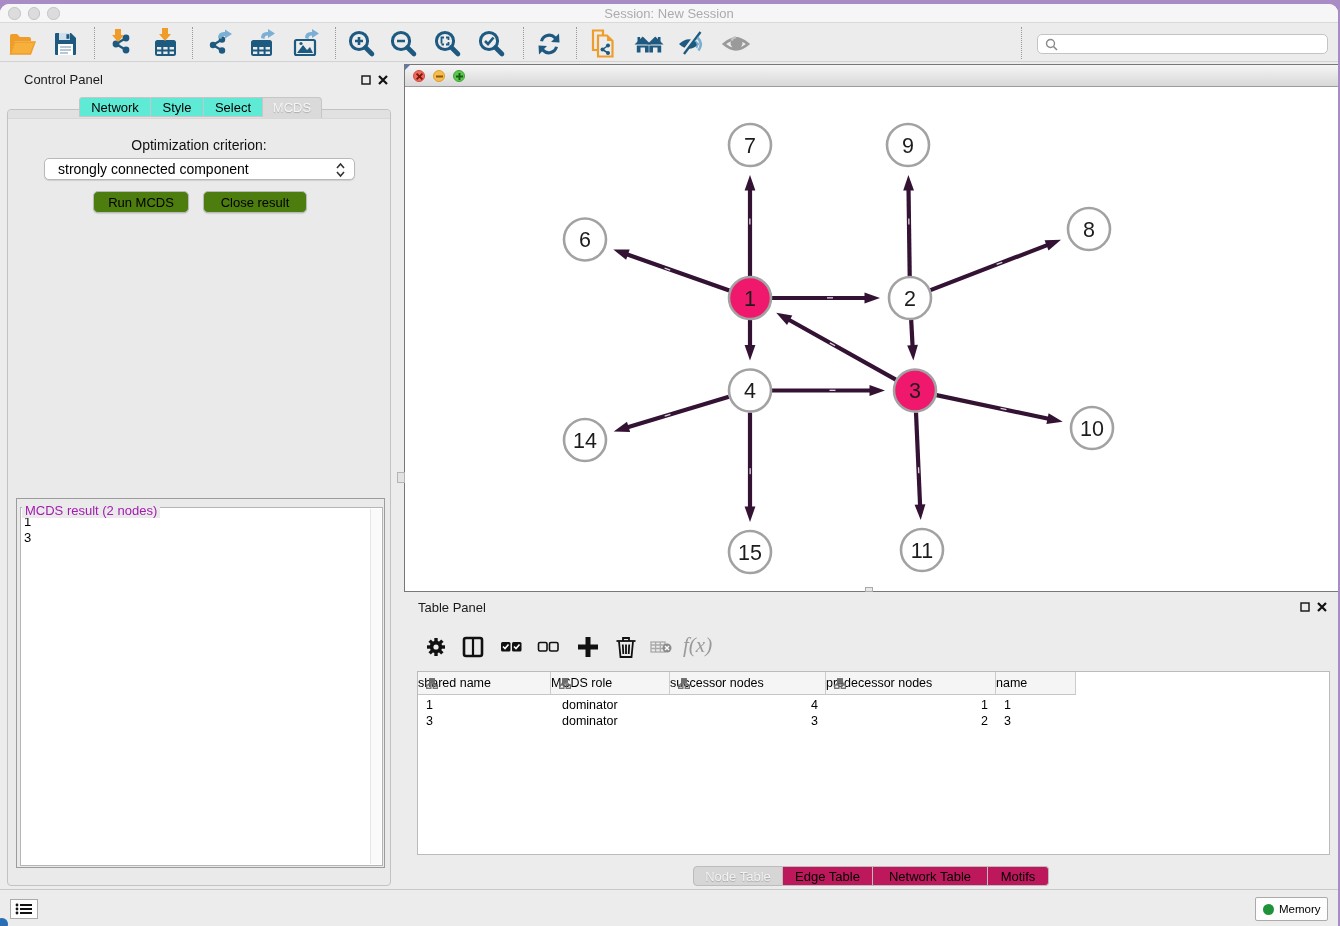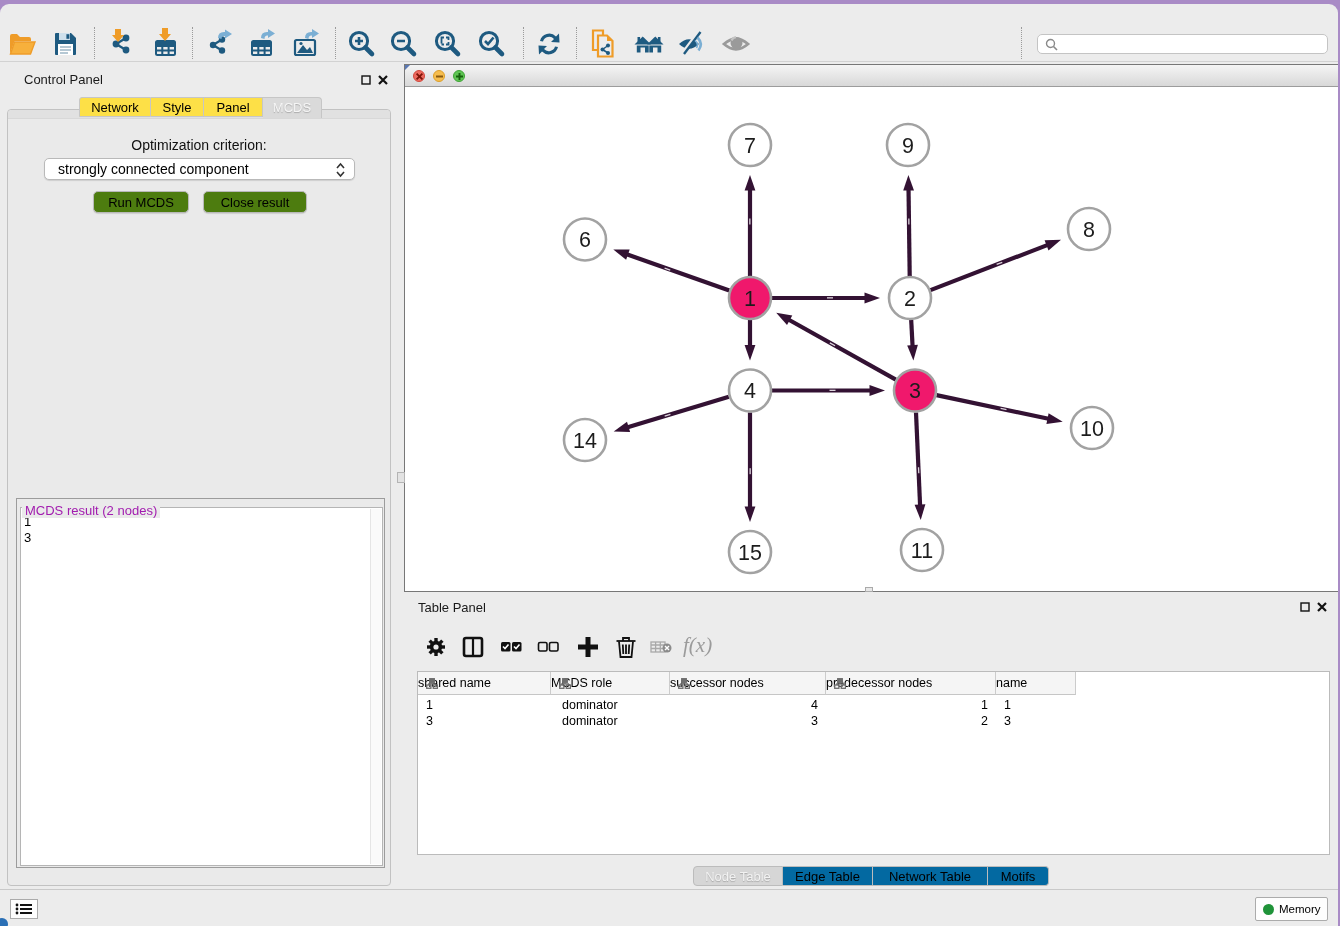--- a/index.html
+++ b/index.html
@@ -9,21 +9,21 @@
 #inner{position:absolute;left:0;top:-4px;width:1340px;height:926px}
 #titlebar{position:absolute;left:0;top:4px;width:1338px;height:19px;background:#f6f6f6;border-bottom:1px solid #d9d9d9}
 .tl{position:absolute;top:3px;width:12.5px;height:12.5px;border-radius:50%;background:#dcdcdc;border:1px solid #c3c3c3}
 #apptitle{position:absolute;top:2px;left:0;width:100%;text-align:center;font-size:13px;color:#ababab}
 #toolbar{position:absolute;left:0;top:24px;width:1338px;height:38px;background:#ececec;border-bottom:1px solid #d2d2d2}
 .sep{position:absolute;top:3px;height:32px;width:1px;border-left:1px dotted #9a9a9a}
 .ticon{position:absolute}
 #searchbox{position:absolute;left:1037px;top:10px;width:291px;height:20px;background:#fff;border:1px solid #c4c4c4;border-radius:5px}
 #cp-title{position:absolute;left:24px;top:72px;font-size:13px;color:#1a1a1a}
 .winbtn{position:absolute}
-.tab{position:absolute;top:97px;height:20px;background:#fde047;border:1px solid #c6c6c6;z-index:3;
+.tab{position:absolute;top:97px;height:20px;background:#5eead4;border:1px solid #c6c6c6;z-index:3;
  font-size:13px;text-align:center;line-height:19px;color:#000}
 #cp-panel{position:absolute;left:7px;top:109px;width:384px;height:777px;background:#eaeaea;
  border:1px solid #c2c2c2;border-radius:4px}
 #cp-panel::before{content:"";position:absolute;left:0;top:0;width:100%;height:8px;background:#e1e1e1;border-bottom:1px solid #d8d8d8;border-radius:4px 4px 0 0}
 #opt-label{position:absolute;left:0;top:137px;width:398px;text-align:center;font-size:14px;color:#111}
 #dropdown{position:absolute;left:44px;top:158px;width:311px;height:22px;background:#fff;border:1px solid #b9b9b9;border-radius:5px;
  font-size:14px;line-height:21px;padding-left:13px;color:#000;box-shadow:0 1px 1px rgba(0,0,0,.12)}
 .btn{position:absolute;top:191px;height:22px;background:#4d7c0f;border:1px solid #b9b9b9;border-radius:5px;
  font-size:13px;text-align:center;line-height:21px;color:#000;box-shadow:0 1px 1px rgba(0,0,0,.12)}
 #fieldset{position:absolute;left:16px;top:498px;width:369px;height:370px;border:1px solid #9c9c9c}
@@ -32,27 +32,33 @@
 #listbox .sb{position:absolute;right:1px;top:1px;width:11px;height:355px;background:#fafafa;border-left:1px solid #e5e5e5}
 #netwin{position:absolute;left:404px;top:64px;width:935px;height:528px;background:#fff;border:1px solid #777}
 #nettitle{position:absolute;left:0;top:0;width:100%;height:22px;background:linear-gradient(#f5f5f5,#d8d8d8);border-bottom:1px solid #9c9c9c}
 .mtl{position:absolute;top:5px;width:12px;height:12px;border-radius:50%}.mtl svg{display:block;margin:-0.5px 0 0 -0.5px}
 #netname{position:absolute;top:3px;left:0;width:100%;text-align:center;font-size:13.5px;font-weight:400;letter-spacing:0.4px;color:#151515}
 #tp-title{position:absolute;left:418px;top:600px;font-size:13px;color:#1a1a1a}
 #tbl{position:absolute;left:417px;top:671px;width:913px;height:184px;background:#fff;border:1px solid #bbb}
 .hcell{position:absolute;top:0;height:23px;background:#f5f5f5;border-right:1px solid #cccccc;border-bottom:1px solid #c6c6c6;
  font-size:12.5px;text-align:left;line-height:22px;color:#000}
 .cell{position:absolute;font-size:12.5px;color:#000;height:16px;line-height:16px}
-.btab{position:absolute;top:866px;height:20px;background:#0369a1;border:1px solid #bcbcbc;font-size:13px;text-align:center;line-height:19px}
+.btab{position:absolute;top:866px;height:20px;background:#be185d;border:1px solid #bcbcbc;font-size:13px;text-align:center;line-height:19px}
 #statusline{position:absolute;left:0;top:889px;width:1338px;border-top:1px solid #c9c9c9}
 #listbtn{position:absolute;left:10px;top:899px;width:28px;height:20px;background:#fdfdfd;border:1px solid #ababab}
 #membtn{position:absolute;left:1255px;top:897px;width:73px;height:24px;background:#fdfdfd;border:1px solid #ababab;border-radius:2px;font-size:11.5px;line-height:23px;text-align:left;padding-left:23px}
 </style></head><body>
 <div id="win">
     <div id="inner">
+ <div id="titlebar">
+  <div class="tl" style="left:8px"></div>
+        <div class="tl" style="left:27.5px"></div>
+        <div class="tl" style="left:47px"></div>
+  <div id="apptitle">Session: New Session</div>
+ </div>
  <div id="toolbar">
         <div class="sep" style="left:94px"></div>
         <div class="sep" style="left:192px"></div>
         <div class="sep" style="left:335px"></div>
         <div class="sep" style="left:523px"></div>
         <div class="sep" style="left:576px"></div>
         <div class="sep" style="left:1021px"></div>
         <svg class="ticon" style="left:5px;top:3px" width="34" height="34" viewBox="0 0 34 34">
           <path d="M5 27 L5 9 Q5 7 7 7 L12 7 L15 10 L24 10 Q26 10 26 12 L26 14 L9.5 14 Z" fill="#ef9c28"></path>
           <path d="M5.5 27 L9.5 15 L30 15 L25.5 27 Z" fill="#f7b03c" stroke="#ef9c28" stroke-width="1.4"></path>
@@ -185,21 +191,21 @@
  <div id="cp-title">Control Panel</div>
  <svg class="winbtn" style="left:360px;top:74px" width="12" height="12">
         <rect x="2" y="2" width="8" height="8" fill="none" stroke="#111" stroke-width="1.4"></rect>
       </svg>
  <svg class="winbtn" style="left:377px;top:74px" width="12" height="12">
         <path d="M2 2 L10 10 M10 2 L2 10" stroke="#111" stroke-width="2.2"></path>
       </svg>
  <div id="cp-panel"></div>
  <div class="tab" style="left:79px;width:72px;border-radius:3px 0 0 0">Network</div>
  <div class="tab" style="left:151px;width:53px;border-left:none">Style</div>
- <div class="tab" style="left:204px;width:59px;border-left:none">Panel</div>
+ <div class="tab" style="left:204px;width:59px;border-left:none">Select</div>
  <div class="tab" style="left:263px;width:59px;height:21px;background:#dadada;border-left:none;border-bottom:none;border-radius:0 4px 0 0;color:#f6f6f6;text-shadow:0 1px 1px #aaa">MCDS</div>
  <div id="dropdown">strongly connected component
    <svg style="position:absolute;right:8px;top:3px" width="11" height="16">
           <path d="M2 6 L5.5 2 L9 6 M2 10 L5.5 14 L9 10" fill="none" stroke="#333" stroke-width="1.6"></path>
         </svg>
  </div>
  <div id="opt-label">Optimization criterion:</div>
  <div class="btn" style="left:93px;width:96px">Run MCDS</div>
  <div class="btn" style="left:203px;width:104px">Close result</div>
  <div id="fieldset"></div>

